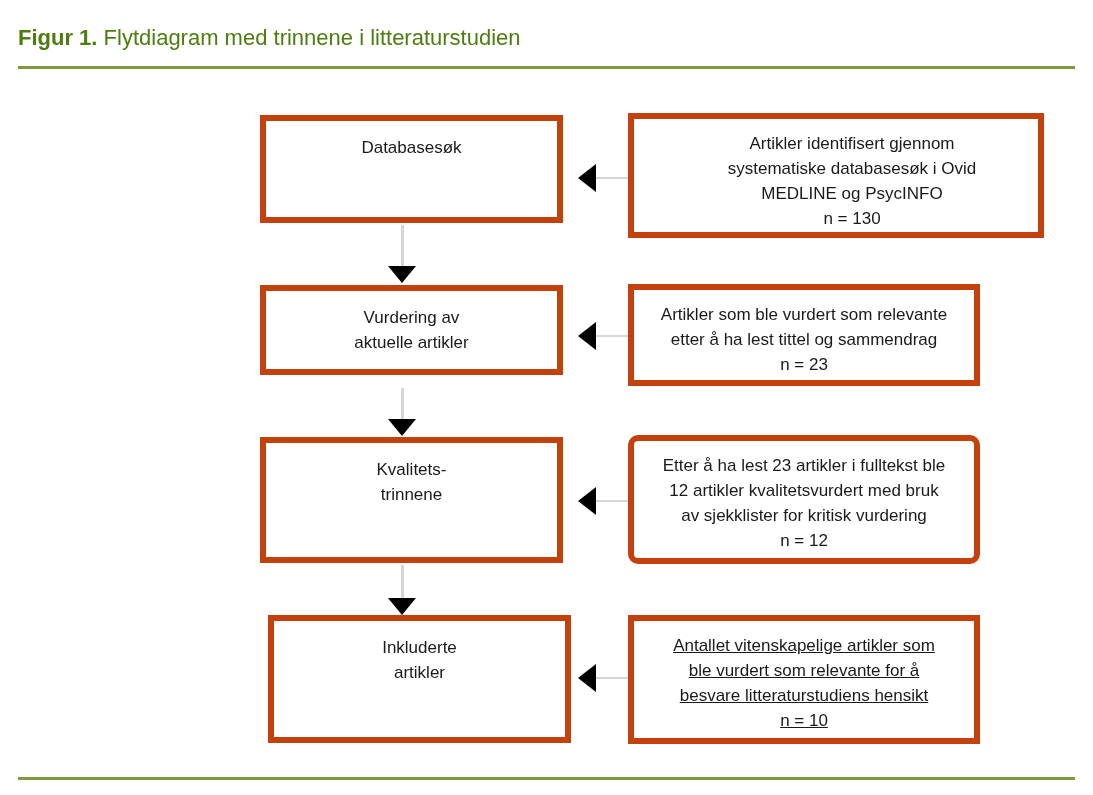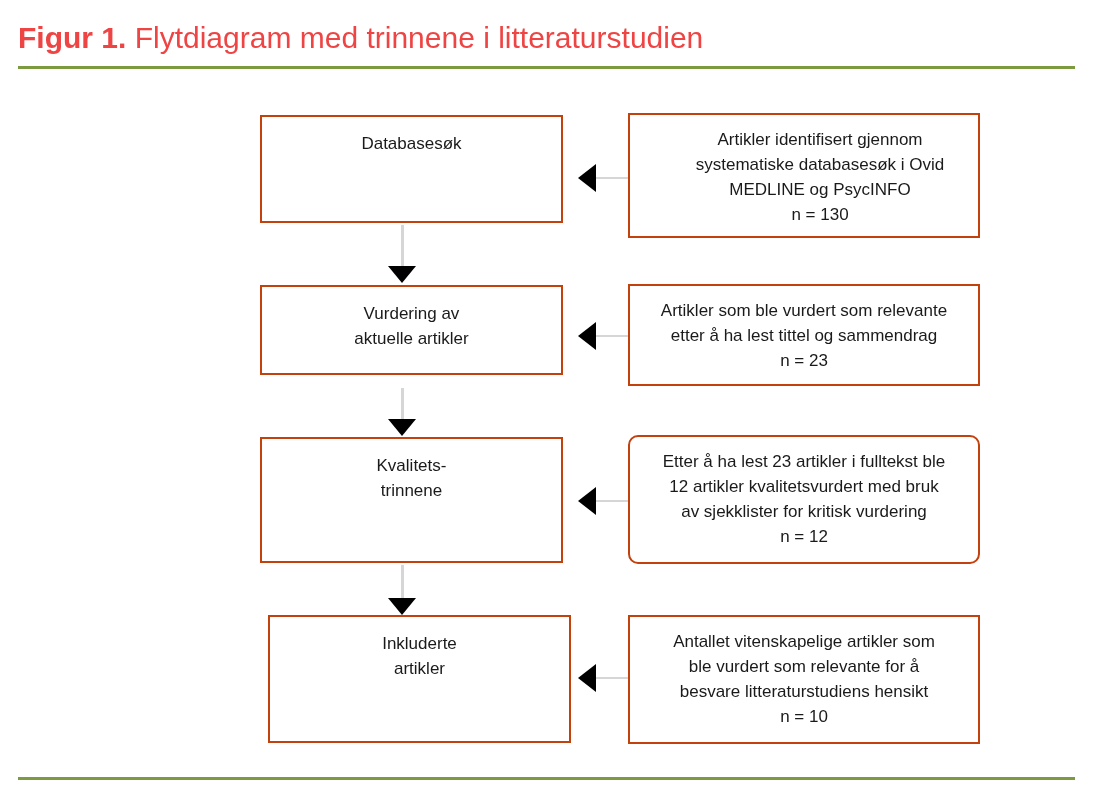--- a/index.html
+++ b/index.html
@@ -18,23 +18,23 @@
     height: 795px;
     background: #ffffff;
     overflow: hidden;
   }
 
   
   .figure-caption {
     position: absolute;
     left: 18px;
     top: 23px;
-    font-size: 30px;
+    font-size: 22px;
     line-height: 30px;
-    color: #ef4444;
+    color: #4d7c0f;
     white-space: nowrap;
   }
   .figure-caption .caption-label {
     font-weight: bold;
   }
   .figure-caption .caption-text {
     font-weight: normal;
   }
 
   
@@ -45,21 +45,21 @@
     height: 3px;
     background: #7c9a3f;
   }
   .rule-top { top: 66px; }
   .rule-bottom { top: 777px; }
 
   
   .node {
     position: absolute;
     box-sizing: border-box;
-    border: 2px solid #c2410c;
+    border: 6px solid #c2410c;
     background: #ffffff;
     text-align: center;
   }
   .node-text {
     display: block;
     padding-top: 12px;
     font-size: 17px;
     line-height: 25px;
     color: #1a1a1a;
     white-space: pre-line;
@@ -130,21 +130,21 @@
 
   <div class="node stage" style="left:260px; top:115px; width:303px; height:108px;">
     <span class="node-text">Databasesøk</span>
   </div>
 
   <div class="arrow-h" style="left:578px; top:164px; width:52px;">
     <div class="shaft" style="width:36px;"></div>
     <div class="head"></div>
   </div>
 
-  <div class="node detail" style="left:628px; top:113px; width:352px; height:125px;padding-left:32px;">
+  <div class="node detail" style="left:628px; top:113px; width:416px; height:125px;padding-left:32px;">
     <span class="node-text">Artikler identifisert gjennom
 systematiske databasesøk i Ovid
 MEDLINE og PsycINFO
 n = 130</span>
   </div>
 
   <div class="arrow-v" style="left:388px; top:225px; height:58px;">
     <div class="shaft" style="height:42px;"></div>
     <div class="head"></div>
   </div>
@@ -195,21 +195,21 @@
   <div class="node stage" style="left:268px; top:615px; width:303px; height:128px;">
     <span class="node-text">Inkluderte
 artikler</span>
   </div>
 
   <div class="arrow-h" style="left:578px; top:664px; width:52px;">
     <div class="shaft" style="width:36px;"></div>
     <div class="head"></div>
   </div>
 
-  <div class="node detail" style="left:628px; top:615px; width:352px; height:129px;">
+  <div class="node detail" style="left:628px; top:615px; width:352px; height:129px;text-decoration:underline;">
     <span class="node-text">Antallet vitenskapelige artikler som
 ble vurdert som relevante for å
 besvare litteraturstudiens hensikt
 n = 10</span>
   </div>
 
   <div class="rule rule-bottom"></div>
 
 </div>
 

